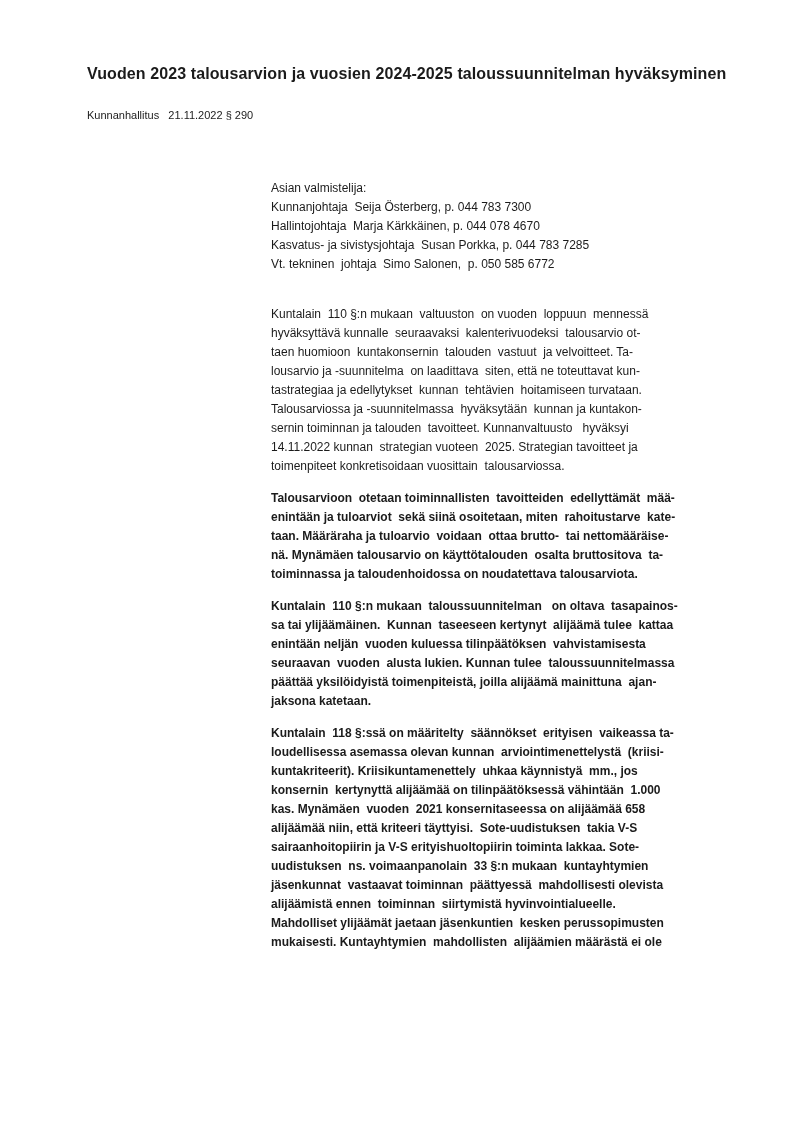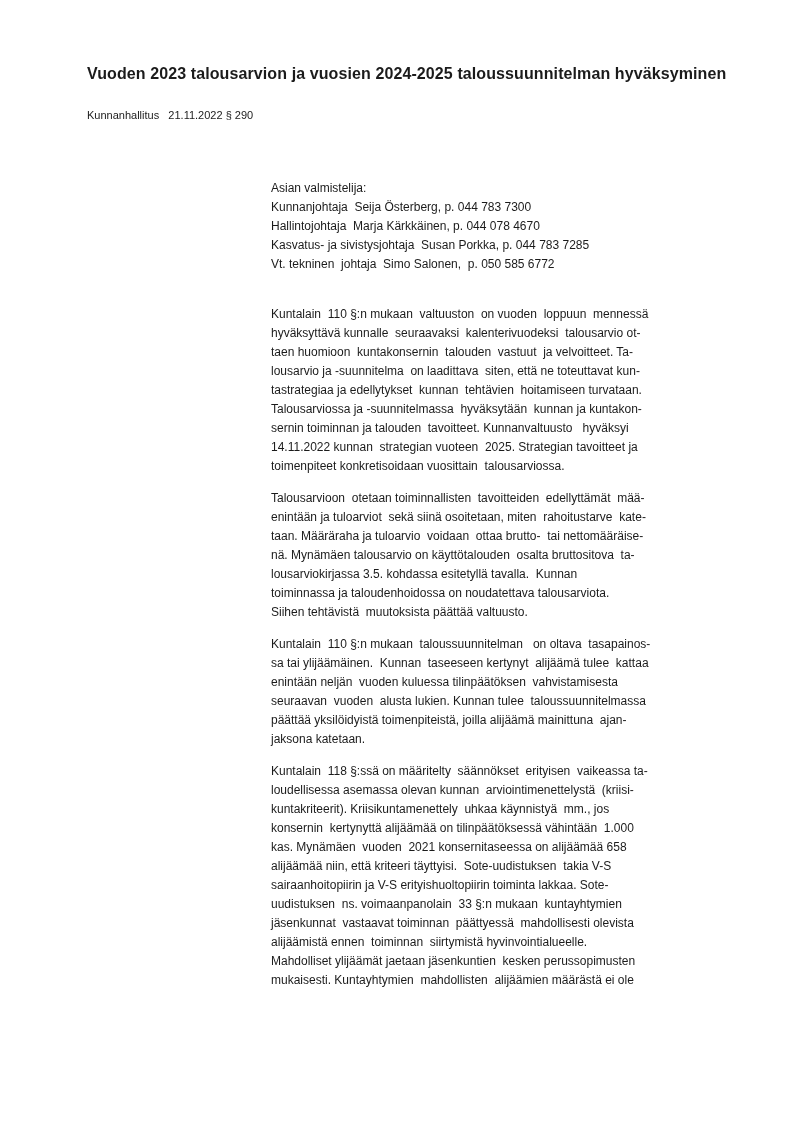--- a/index.html
+++ b/index.html
@@ -43,20 +43,21 @@
     font-size: 12px;
     line-height: 19px;
     white-space: pre;
     margin-left: 10px;
   }
   .body-paragraphs {
     margin-top: 31px;
   }
   .para:not(:first-child) {
     margin-top: 13px;
+    font-weight: bold;
   }
 </style>
 </head>
 <body>
 
 <div class="page" style="background: rgb(255, 255, 255); color: rgb(27, 27, 27);">
 
   <div class="doc-title">Vuoden 2023 talousarvion ja vuosien 2024-2025 taloussuunnitelman hyväksyminen</div>
 
   <div class="meta-line">Kunnanhallitus   21.11.2022 § 290</div>
@@ -83,23 +84,21 @@
           <div class="line">Talousarviossa ja -suunnitelmassa  hyväksytään  kunnan ja kuntakon-</div>
           <div class="line">sernin toiminnan ja talouden  tavoitteet. Kunnanvaltuusto   hyväksyi</div>
           <div class="line">14.11.2022 kunnan  strategian vuoteen  2025. Strategian tavoitteet ja</div>
           <div class="line">toimenpiteet konkretisoidaan vuosittain  talousarviossa.</div>
         </div>
         <div class="para">
           <div class="line">Talousarvioon  otetaan toiminnallisten  tavoitteiden  edellyttämät  mää-</div>
           <div class="line">enintään ja tuloarviot  sekä siinä osoitetaan, miten  rahoitustarve  kate-</div>
           <div class="line">taan. Määräraha ja tuloarvio  voidaan  ottaa brutto-  tai nettomääräise-</div>
           <div class="line">nä. Mynämäen talousarvio on käyttötalouden  osalta bruttositova  ta-</div>
-          <div class="line">lousarviokirjassa 3.5. kohdassa esitetyllä tavalla.  Kunnan</div>
           <div class="line">toiminnassa ja taloudenhoidossa on noudatettava talousarviota.</div>
-          <div class="line">Siihen tehtävistä  muutoksista päättää valtuusto.</div>
         </div>
         <div class="para">
           <div class="line">Kuntalain  110 §:n mukaan  taloussuunnitelman   on oltava  tasapainos-</div>
           <div class="line">sa tai ylijäämäinen.  Kunnan  taseeseen kertynyt  alijäämä tulee  kattaa</div>
           <div class="line">enintään neljän  vuoden kuluessa tilinpäätöksen  vahvistamisesta</div>
           <div class="line">seuraavan  vuoden  alusta lukien. Kunnan tulee  taloussuunnitelmassa</div>
           <div class="line">päättää yksilöidyistä toimenpiteistä, joilla alijäämä mainittuna  ajan-</div>
           <div class="line">jaksona katetaan.</div>
         </div>
         <div class="para">

